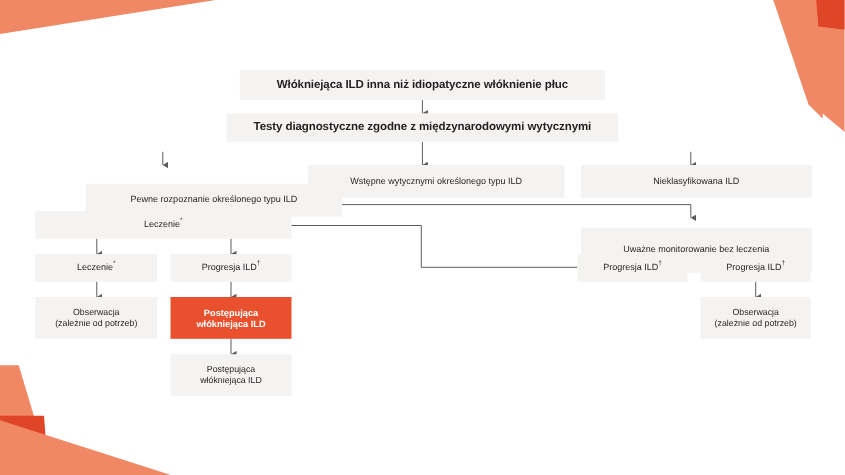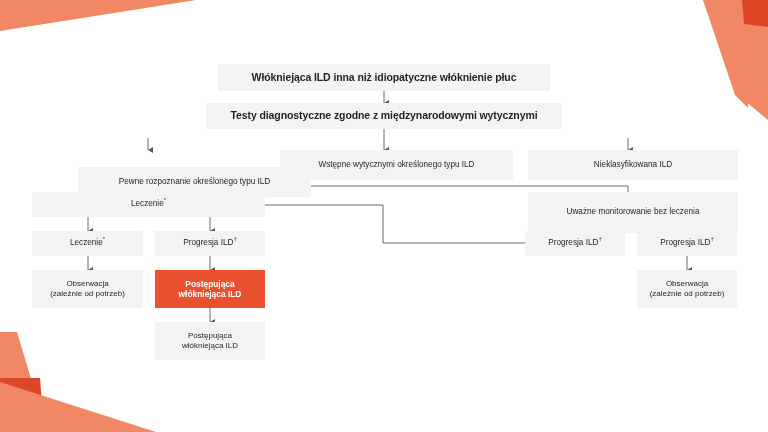--- a/index.html
+++ b/index.html
@@ -150,21 +150,21 @@
   <div class="box highlight" style="left:155px; top:270px; width:110px; height:38px; flex-direction:column;">
     <span>Postępująca</span>
     <span>włókniejąca ILD</span>
   </div>
 
   <div class="box small" style="left:155px; top:322px; width:110px; height:38px; flex-direction:column;">
     <span>Postępująca</span>
     <span>włókniejąca ILD</span>
   </div>
 
-  <div class="box lvl4" style="left:528px; top:192px; width:210px; height:41px;">
+  <div class="box lvl4" style="left:528px; top:207px; width:210px; height:41px;">
     <span class="txt">Uważne monitorowanie bez leczenia</span>
   </div>
 
   <div class="box lvl4" style="left:525px; top:231px; width:100px; height:25px;">
     <span class="txt"><span>Progresja ILD</span><sup>†</sup></span>
   </div>
 
   <div class="box lvl4" style="left:637px; top:231px; width:100px; height:25px;">
     <span class="txt"><span>Progresja ILD</span><sup>†</sup></span>
   </div>

